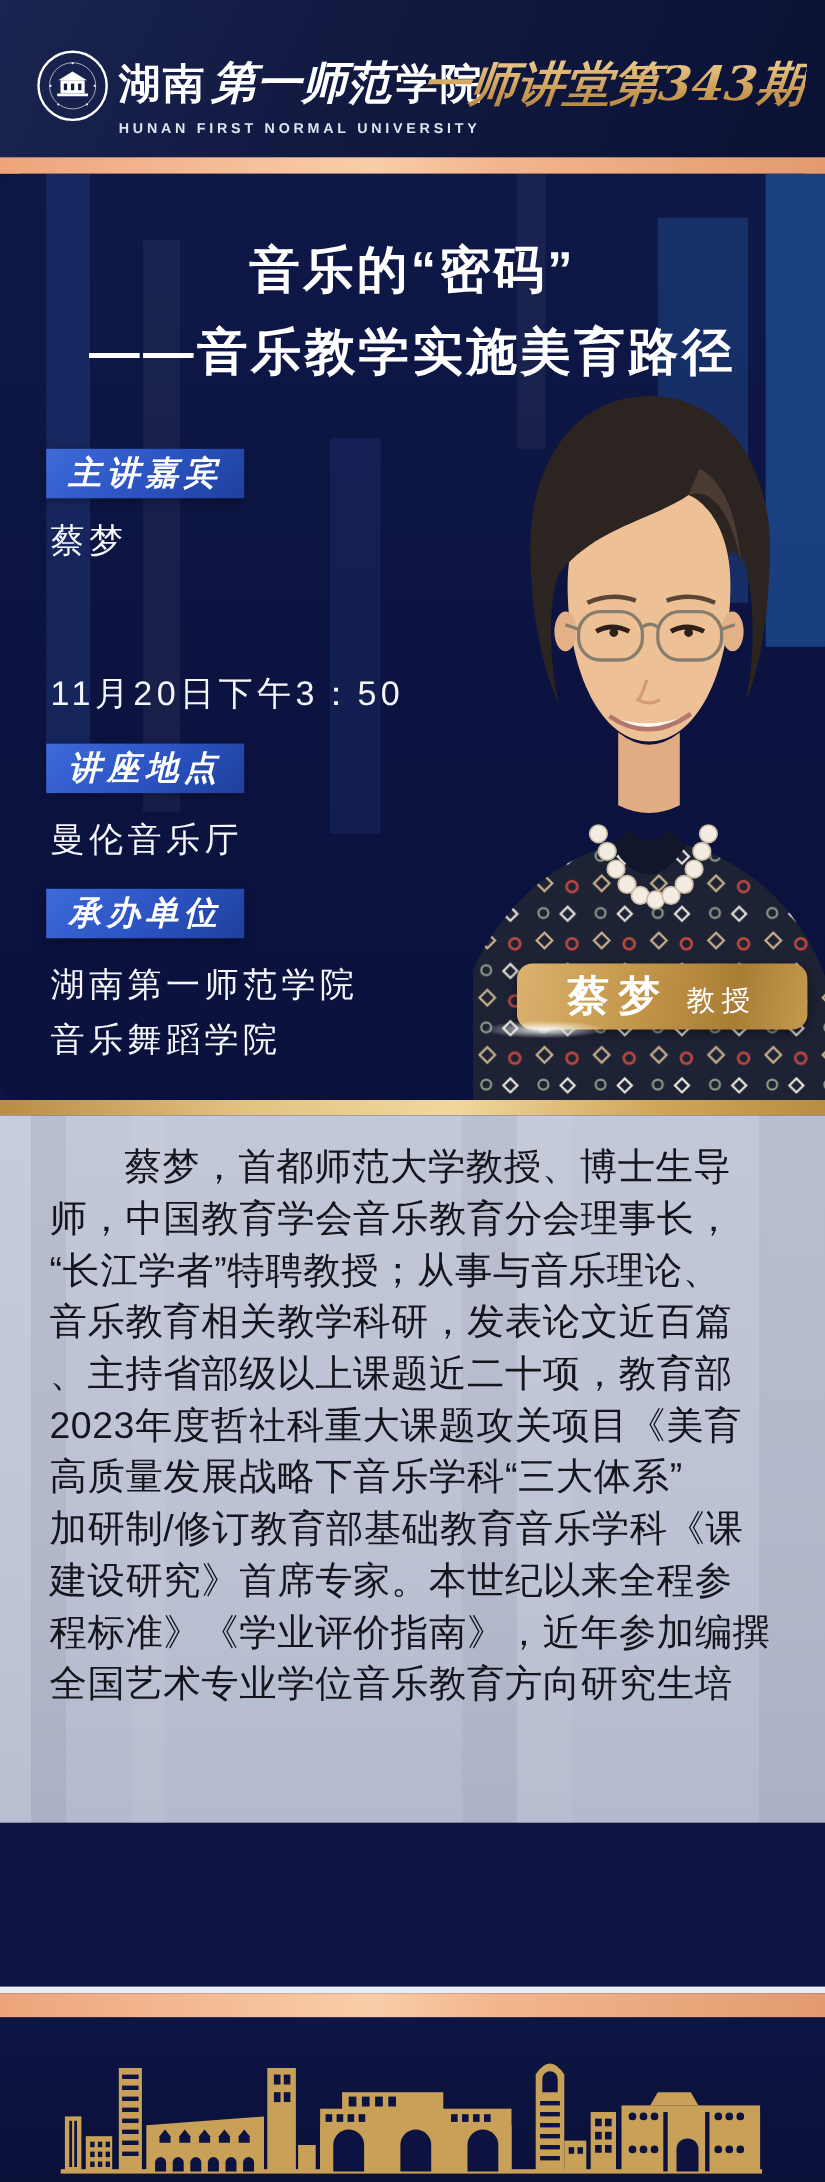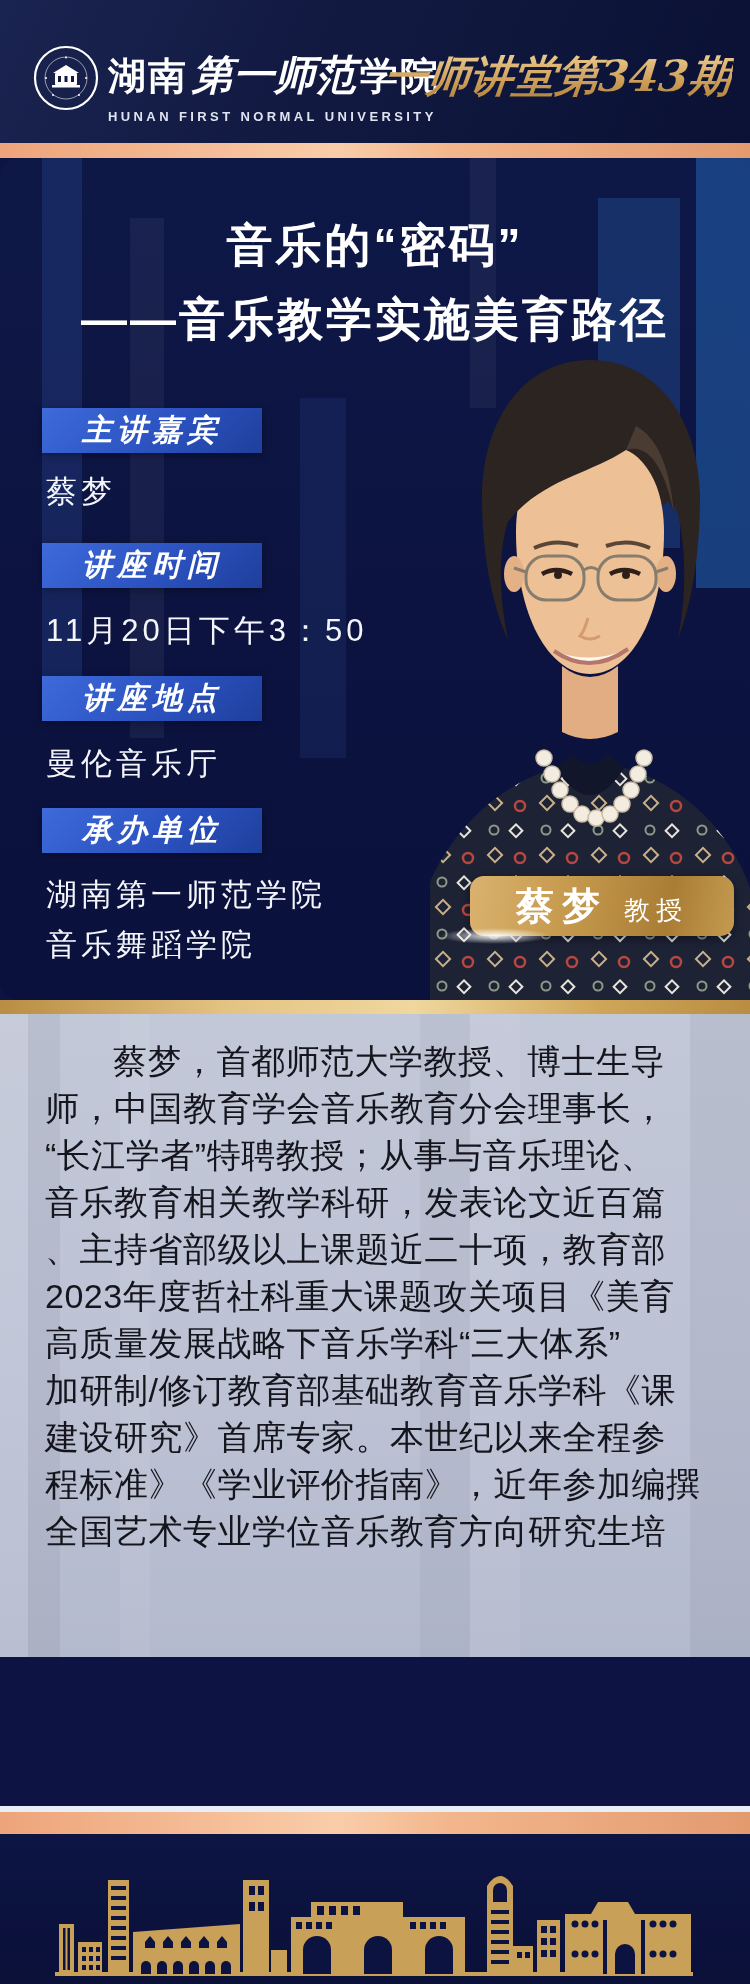--- a/index.html
+++ b/index.html
@@ -36,21 +36,21 @@
   .s2{left:130px;top:60px;width:34px;height:520px;background:rgba(255,255,255,.05);}
   .s3{left:300px;top:240px;width:46px;height:360px;background:rgba(60,95,180,.15);}
   .s4{left:598px;top:40px;width:82px;height:350px;background:rgba(45,105,185,.30);}
   .s5{left:696px;top:0;width:54px;height:430px;background:rgba(40,115,200,.45);}
   .s6{left:470px;top:0;width:26px;height:250px;background:rgba(255,255,255,.05);}
 
   .title{position:absolute;left:0;top:50px;width:750px;text-align:center;color:#ffffff;
          font-weight:bold;font-size:46px;line-height:74px;letter-spacing:3px;}
 
   
-  .tag{position:absolute;left:42px;height:45px;padding:0 40px;display:flex;align-items:center;
+  .tag{position:absolute;left:42px;height:45px;padding:0 20px;display:flex;align-items:center;
        background:linear-gradient(135deg,#3e6ada 0%,#2b52c0 55%,#1e3f9c 100%);
        box-shadow:0 2px 8px rgba(0,0,0,.35);}
   .tag span{color:#ffffff;font-size:30px;font-weight:bold;font-style:italic;letter-spacing:5px;}
   .t-speaker{top:250px;} .t-time{top:385px;} .t-venue{top:518px;} .t-org{top:650px;}
   .val{position:absolute;left:46px;color:#f4f6fc;font-size:31px;letter-spacing:4px;white-space:nowrap;}
   .v-speaker{top:313px;} .v-time{top:452px;} .v-venue{top:585px;}
   .v-org1{top:716px;} .v-org2{top:766px;}
 
   
   .portrait{position:absolute;left:430px;top:164px;width:320px;height:678px;}
@@ -196,23 +196,20 @@
           <circle cx="214" cy="436" r="8"></circle>
         </g>
       </svg>
     </div>
 
     <div class="tag t-speaker">
         <span>主讲嘉宾</span>
       </div>
     <div class="val v-speaker">蔡梦</div>
 
-    <div class="tag t-time">
-        <span>讲座时间</span>
-      </div>
     <div class="val v-time">11月20日下午3：50</div>
 
     <div class="tag t-venue">
         <span>讲座地点</span>
       </div>
     <div class="val v-venue">曼伦音乐厅</div>
 
     <div class="tag t-org">
         <span>承办单位</span>
       </div>

